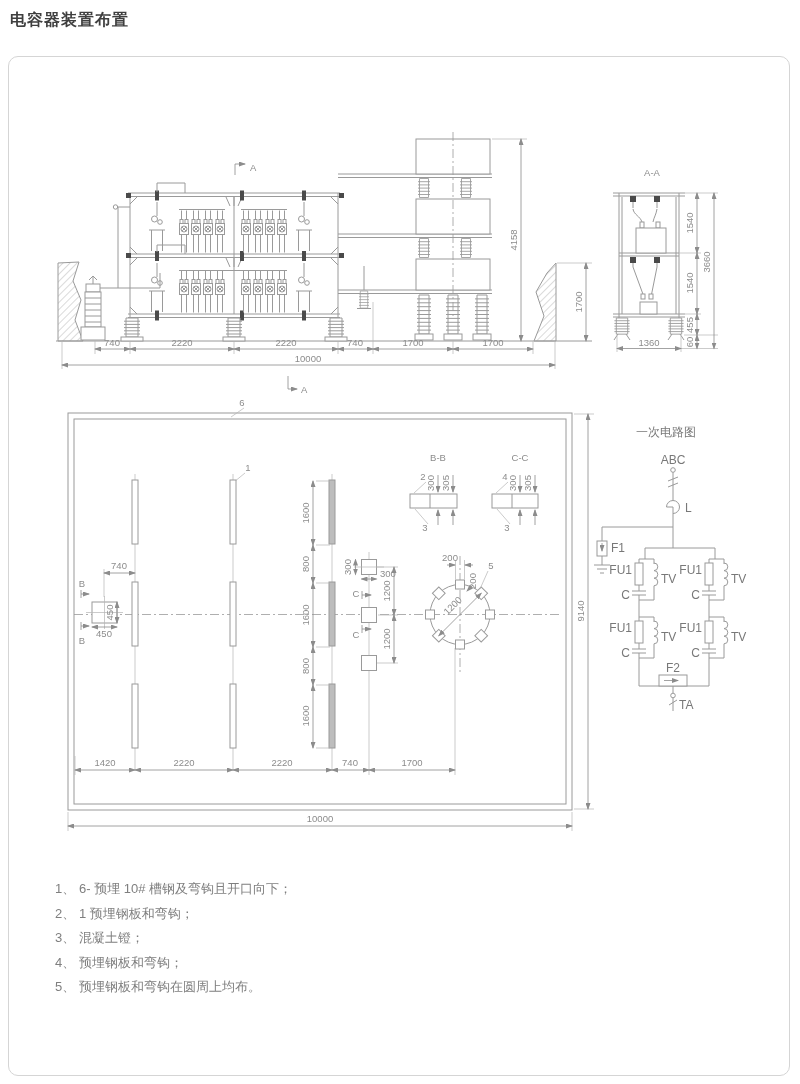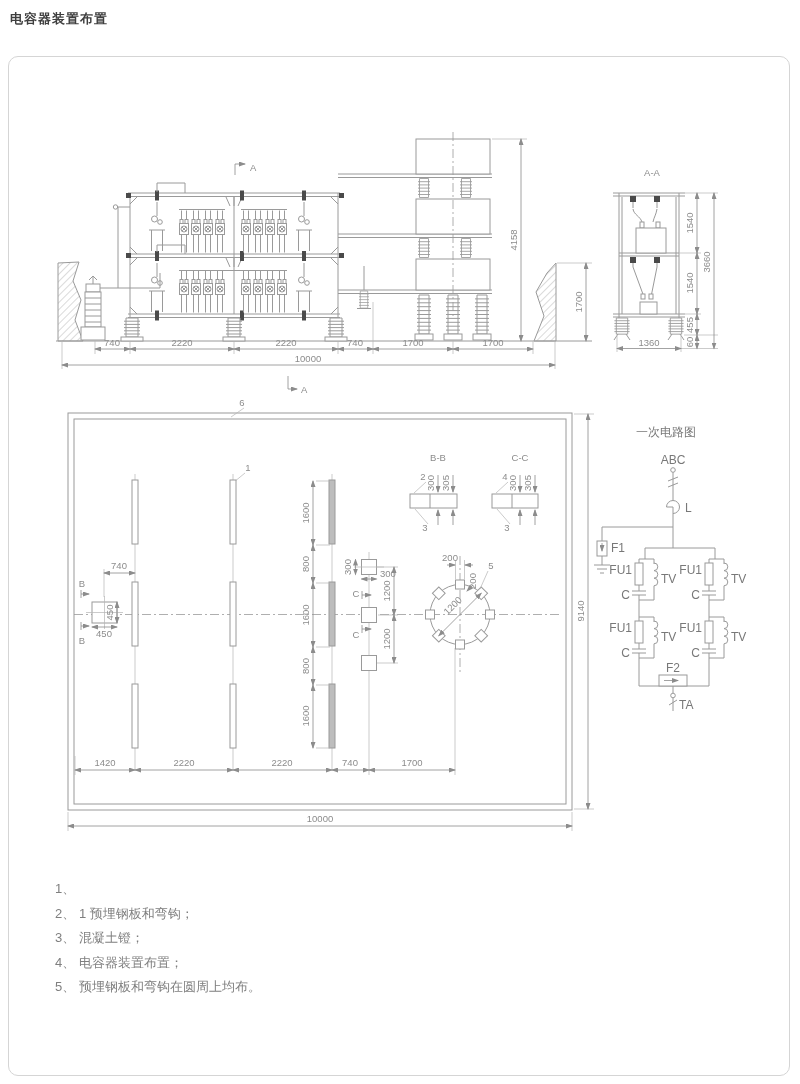--- a/index.html
+++ b/index.html
@@ -1,17 +1,17 @@
 <!DOCTYPE html>
 <html><head>
 <meta charset="utf-8">
 <style>
   html,body{margin:0;padding:0;background:#fff;}
   body{width:800px;height:1084px;position:relative;font-family:"Liberation Sans",sans-serif;}
-  .page-title{position:absolute;left:10px;top:10px;font-size:13px;font-weight:bold;color:#3f3f3f;letter-spacing:1px;}
+  .page-title{position:absolute;left:10px;top:10px;font-size:16px;font-weight:bold;color:#3f3f3f;letter-spacing:1px;}
   .panel{position:absolute;left:8px;top:56px;width:782px;height:1020px;border:1px solid #d5d5d5;border-radius:10px;background:#fff;box-sizing:border-box;}
   .drawing{position:absolute;left:0;top:0;width:800px;height:1084px;}
   svg .ln{stroke:#9a9a9a;stroke-width:1;fill:none;}
   svg .lw{stroke:#9a9a9a;stroke-width:1;fill:#fff;}
   svg .gf{stroke:#9a9a9a;stroke-width:1;fill:#bdbdbd;}
   svg .lt{stroke:#b4b4b4;stroke-width:.7;fill:none;}
   svg .dim{stroke:#8c8c8c;stroke-width:.8;fill:none;}
   svg .cl{stroke:#9a9a9a;stroke-width:.8;fill:none;stroke-dasharray:9 3 2 3;}
   svg .hs{stroke:#9a9a9a;stroke-width:1;}
   svg .dk{fill:#4a4a4a;stroke:none;}
@@ -388,30 +388,31 @@
   <path class="ln" d="M673,686 V693"></path>
   <circle class="ln" cx="673" cy="695.5" r="2.3"></circle>
   <path class="ln" d="M673,698 V711 M669,705 L677,700"></path>
   <text class="cn" x="679" y="709">TA</text>
 </g>
 </svg>
 
 <div class="notes">
   <div class="note-line">
       <span class="note-num">1、</span>
+      <span>6- 预埋 10# 槽钢及弯钩且开口向下；</span>
     </div>
   <div class="note-line">
       <span class="note-num">2、</span>
       <span>1 预埋钢板和弯钩；</span>
     </div>
   <div class="note-line">
       <span class="note-num">3、</span>
       <span>混凝土镫；</span>
     </div>
   <div class="note-line">
       <span class="note-num">4、</span>
-      <span>电容器装置布置；</span>
+      <span>预埋钢板和弯钩；</span>
     </div>
   <div class="note-line">
       <span class="note-num">5、</span>
       <span>预埋钢板和弯钩在圆周上均布。</span>
     </div>
 </div>
 
 </body></html>

